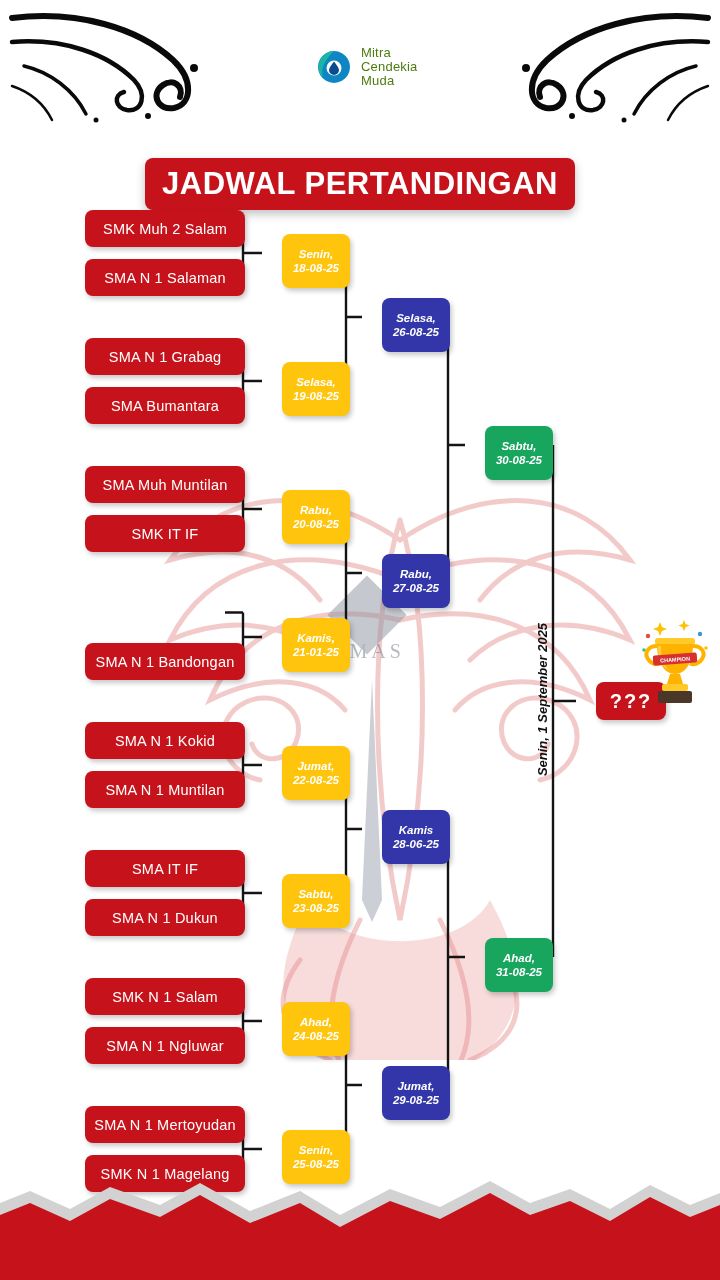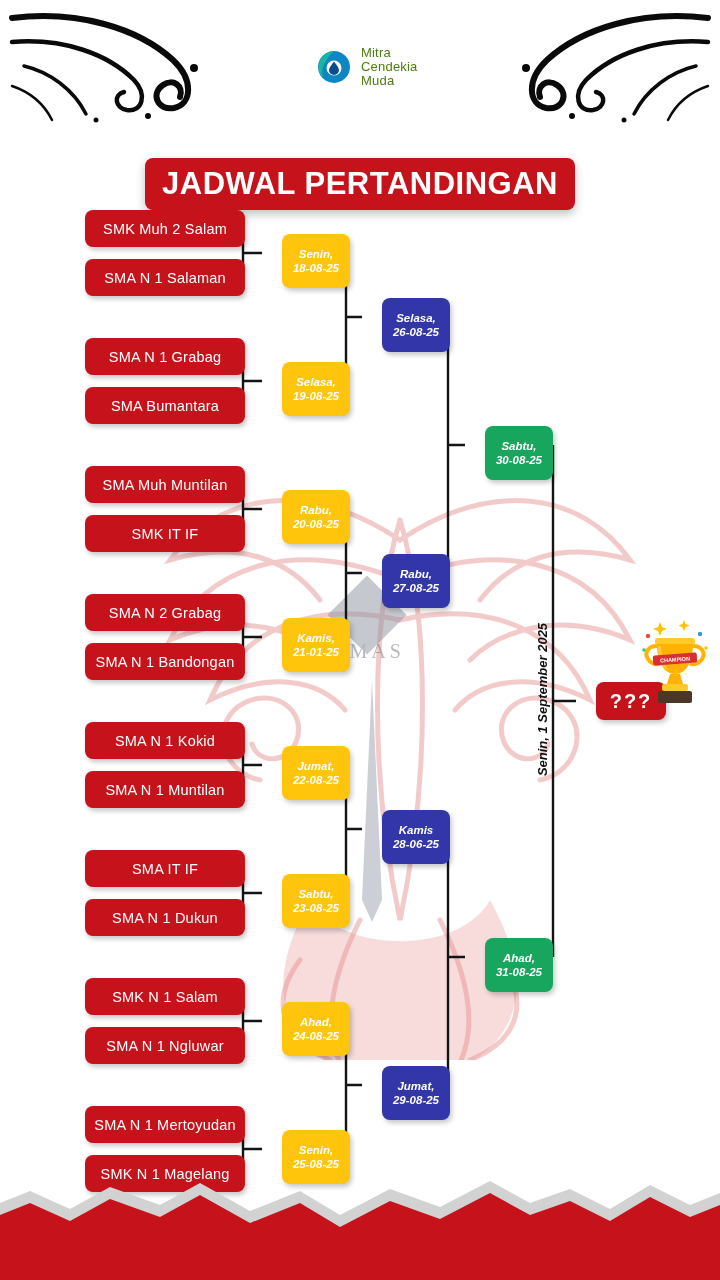--- a/index.html
+++ b/index.html
@@ -147,21 +147,20 @@
   <div class="title-banner">
     <span>JADWAL PERTANDINGAN</span>
   </div>
 
   <div class="box team" style="top:210px">SMK Muh 2 Salam</div>
   <div class="box team" style="top:259px">SMA N 1 Salaman</div>
   <div class="box team" style="top:338px">SMA N 1 Grabag</div>
   <div class="box team" style="top:466px">SMA Muh Muntilan</div>
   <div class="box team" style="top:387px">SMA Bumantara</div>
   <div class="box team" style="top:515px">SMK IT IF</div>
-  <div class="box team" style="top:594px">SMA N 2 Grabag</div>
   <div class="box team" style="top:643px">SMA N 1 Bandongan</div>
   <div class="box team" style="top:722px">SMA N 1 Kokid</div>
   <div class="box team" style="top:771px">SMA N 1 Muntilan</div>
   <div class="box team" style="top:850px">SMA IT IF</div>
   <div class="box team" style="top:899px">SMA N 1 Dukun</div>
   <div class="box team" style="top:978px">SMK N 1 Salam</div>
   <div class="box team" style="top:1027px">SMA N 1 Ngluwar</div>
   <div class="box team" style="top:1106px">SMA N 1 Mertoyudan</div>
   <div class="box team" style="top:1155px">SMK N 1 Magelang</div>
 

